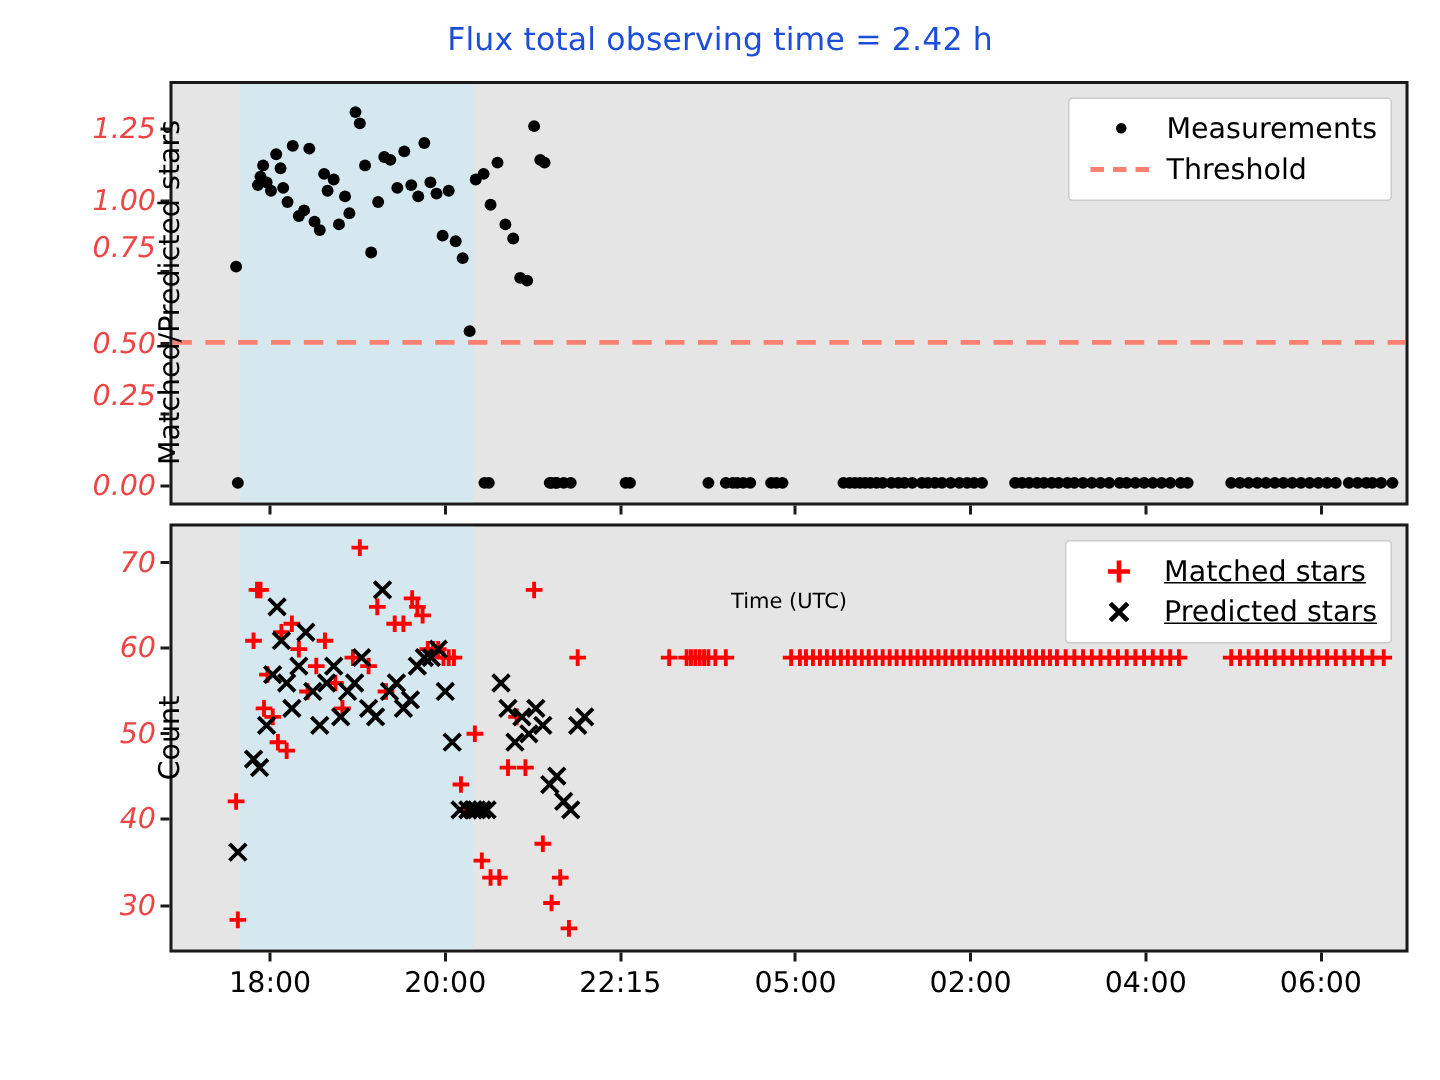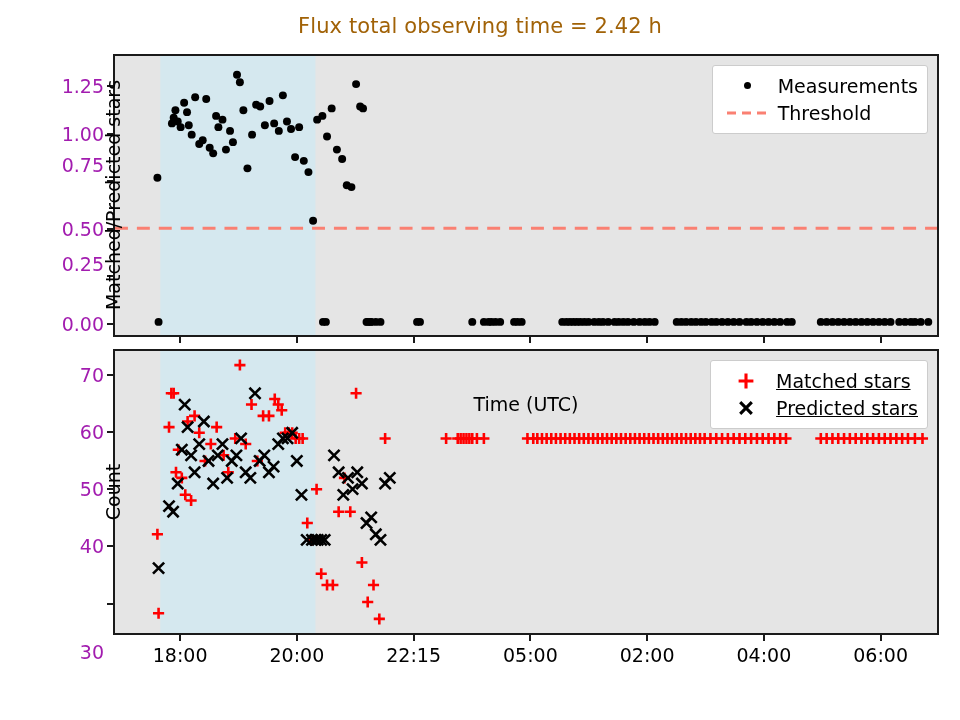--- a/index.html
+++ b/index.html
@@ -19,21 +19,21 @@
     height: 720px;
     background: #ffffff;
   }
   .fig-title {
     position: absolute;
     left: 0;
     top: 14px;
     width: 960px;
     text-align: center;
     font-size: 21px;
-    color: #a16207;
+    color: #1d4ed8;
     letter-spacing: 0.1px;
   }
   .axes {
     position: absolute;
     box-sizing: border-box;
     border: 2px solid #1a1a1a;
     background: #e5e5e5;
     overflow: hidden;
   }
   #axes-top  { left: 113px; top: 54px;  width: 826px; height: 283px; }
@@ -48,22 +48,23 @@
   }
   .ytick { width: 6px; height: 2px; left: -6px; }
   .xtick { height: 6px; width: 2px; top: 0px; }
 
   .yticklabel {
     position: absolute;
     right: 100%;
     margin-right: 9px;
     transform: translateY(-50%);
     font-size: 19px;
-    color: #a21caf;
+    color: #ef4444;
     white-space: nowrap;
+    font-style: italic;
   }
   .xticklabel {
     position: absolute;
     top: 9px;
     transform: translateX(-50%);
     font-size: 19px;
     color: #000000;
     white-space: nowrap;
   }
   .ylabel {
@@ -82,21 +83,21 @@
   #ylabel-bot {
     left: -200px; top: 143px;
     width: 400px;
     transform: translateY(-50%) rotate(-90deg);
   }
   .xlabel {
     position: absolute;
     left: 0; width: 826px;
     top: 44px;
     text-align: center;
-    font-size: 19px;
+    font-size: 14px;
     color: #000000;
   }
 
   
   .legend {
     position: absolute;
     box-sizing: border-box;
     background: #ffffff;
     border: 1px solid #cccccc;
     border-radius: 3px;
@@ -520,21 +521,21 @@
           <svg width="20" height="20" viewBox="0 0 20 20">
             <path d="M4.2 4.2 L15.8 15.8 M15.8 4.2 L4.2 15.8" stroke="#000000" stroke-width="3.1"></path>
           </svg>
         </span>
         <span class="legend-label">Predicted stars</span>
       </div>
     </div>
   </div>
   <div id="ticks-bot" style="position: absolute; left: 113px; top: 349px; width: 826px; height: 286px;">
       <div class="tick ytick" style="top: 253.54px;"></div>
-      <div class="yticklabel" style="top: 254.54px; margin-top: 48px;">30</div>
+      <div class="yticklabel" style="top: 254.54px;">30</div>
       <div class="tick ytick" style="top: 196.34px;"></div>
       <div class="yticklabel" style="top: 197.34px;">40</div>
       <div class="tick ytick" style="top: 139.14px;"></div>
       <div class="yticklabel" style="top: 140.14px;">50</div>
       <div class="tick ytick" style="top: 81.94px;"></div>
       <div class="yticklabel" style="top: 82.94px;">60</div>
       <div class="tick ytick" style="top: 24.74px;"></div>
       <div class="yticklabel" style="top: 25.74px;">70</div>
       <div class="tick xtick" style="left: 66.1307px; top: 286px;"></div>
       <div class="xticklabel" style="left: 67.1307px; top: 295px;">18:00</div>

